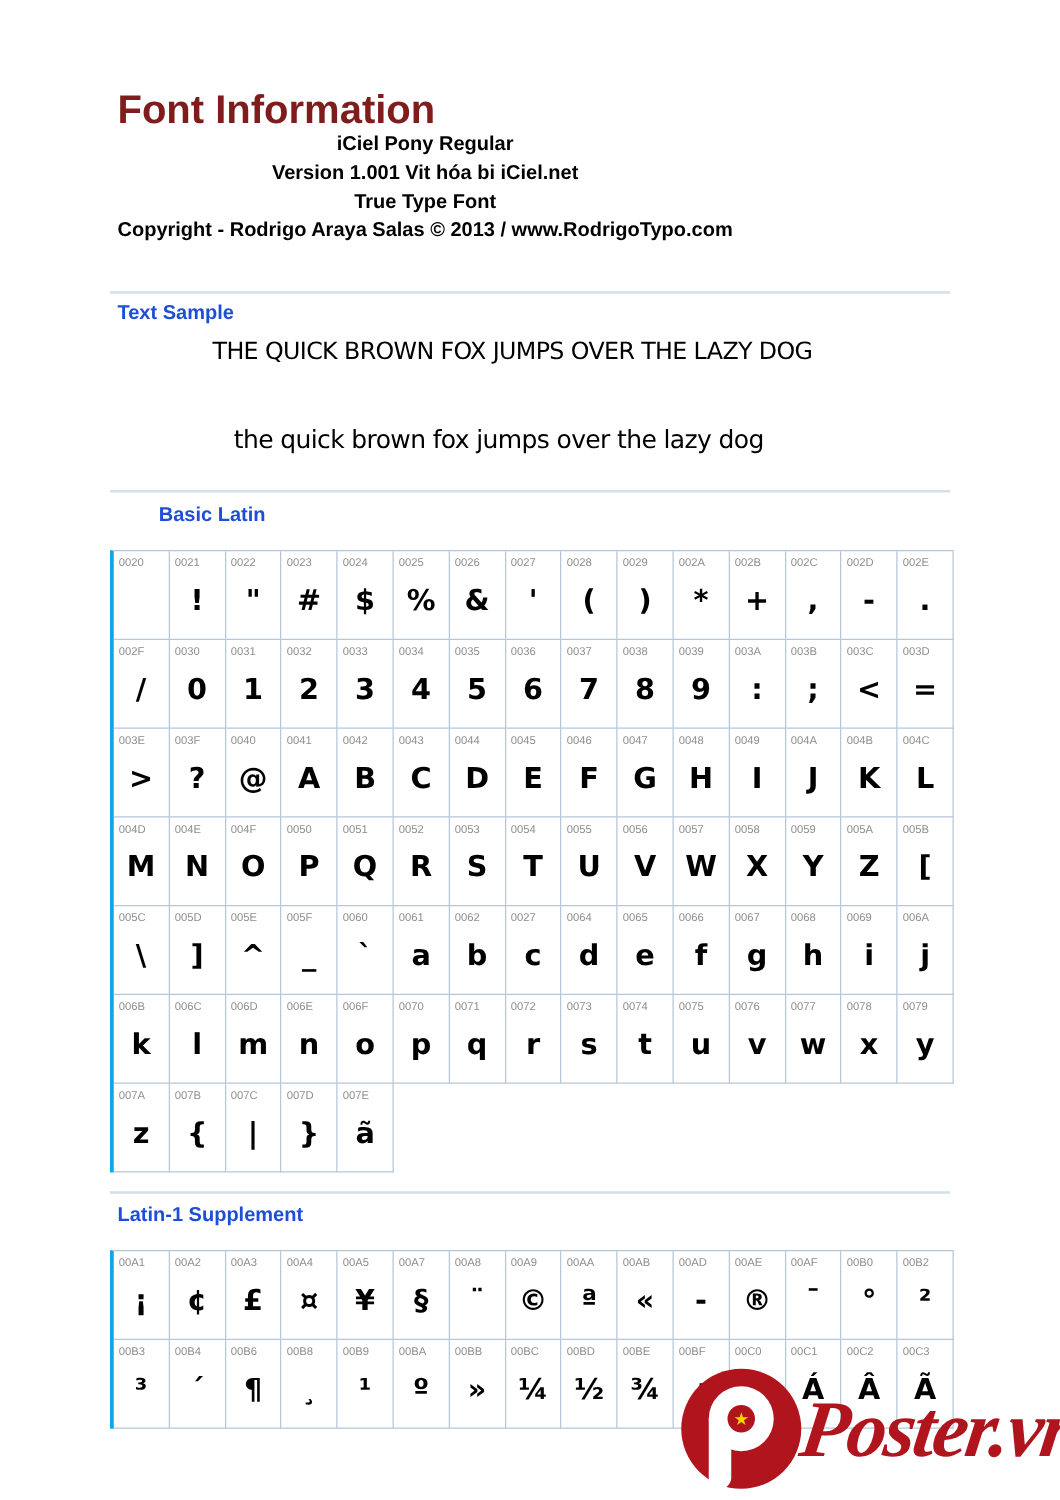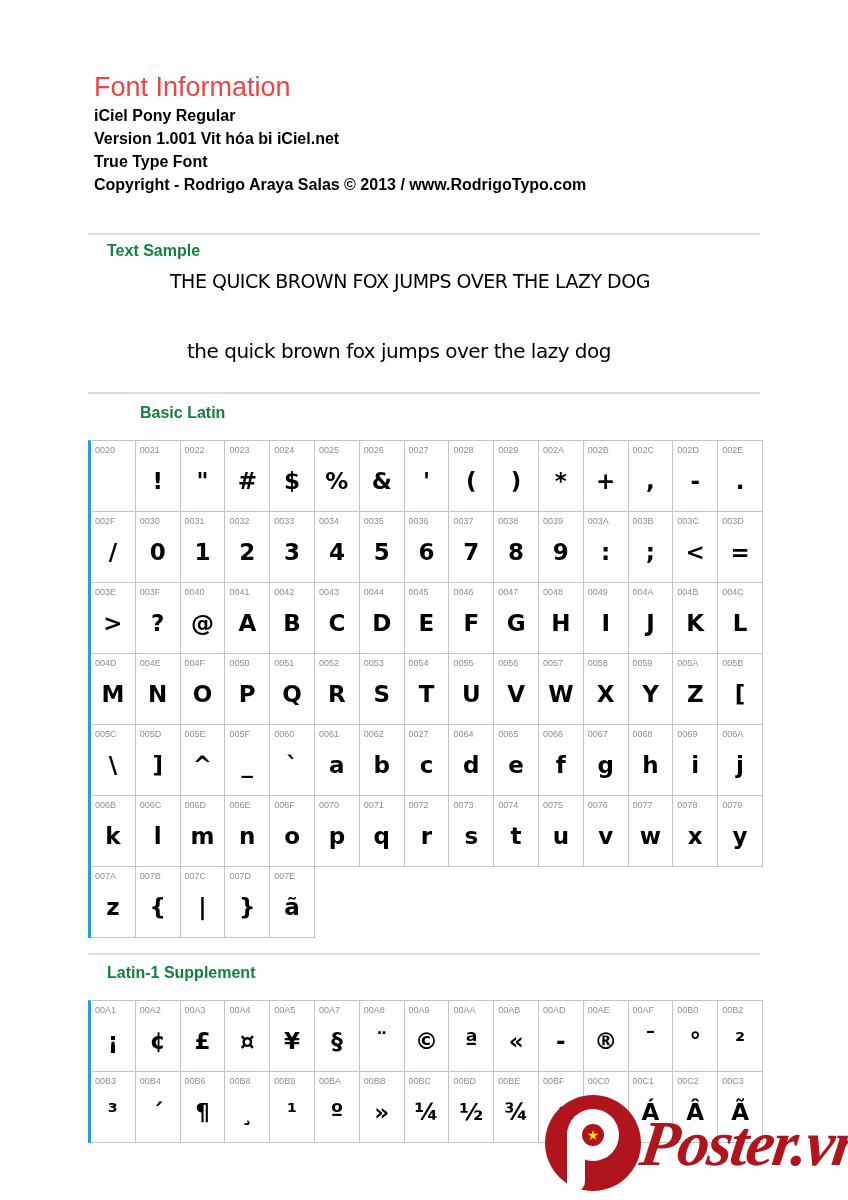--- a/index.html
+++ b/index.html
@@ -1,22 +1,22 @@
 <!DOCTYPE html>
 <html><head>
 <meta charset="utf-8">
 <style>
   html, body { margin: 0; padding: 0; background: #ffffff; }
   body { width: 848px; height: 1200px; position: relative; overflow: hidden;
          font-family: "Liberation Sans", sans-serif; color: #000; }
-  .title { position: absolute; left: 94px; top: 70px; font-size: 27px; font-weight: normal; color: #ef4444; margin: 0; line-height: 34px; }
-  .info { position: absolute; left: 94px; top: 104px; font-size: 16px; font-weight: bold; line-height: 23px; }
+  .title { position: absolute; left: 94px; top: 70px; font-size: 32px; font-weight: bold; color: #7f1d1d; margin: 0; line-height: 34px; }
+  .info { position: absolute; left: 94px; top: 104px; font-size: 16px; font-weight: bold; line-height: 23px; text-align: center; }
   .info div { white-space: nowrap; }
   .rule { position: absolute; left: 88px; width: 672px; height: 0; border-top: 2px solid #d3dfea; }
-  .section-title { position: absolute; left: 107px; font-size: 16px; font-weight: bold; color: #15803d; }
+  .section-title { position: absolute; left: 94px; font-size: 16px; font-weight: bold; color: #1d4ed8; }
   .sample { position: absolute; font-family: "DejaVu Sans", sans-serif; font-weight: normal; white-space: nowrap; letter-spacing: -0.5px; }
   .grid { position: absolute; left: 88px; display: grid; grid-template-columns: repeat(15, 44.8px); grid-auto-rows: 71px;
           border-left: 3px solid #0ea5e9; border-top: 1px solid #b5c8da; }
   .cell { border-right: 1px solid #b5c8da; border-bottom: 1px solid #b5c8da; position: relative; box-sizing: border-box; }
   .cell .code { position: absolute; left: 4px; top: 4px; font-size: 9px; color: #8e8e8e; }
   .cell .glyph { position: absolute; left: 0; right: 0; top: 22px; text-align: center; font-family: "DejaVu Sans", sans-serif;
                  font-weight: bold; font-size: 23px; line-height: 36px; }
   .logo { position: absolute; left: 545px; top: 1095px; width: 303px; height: 105px; }
   .logo-circle { position: absolute; left: 0; top: 0; width: 96px; height: 96px; border-radius: 50%; background: #b0151e; }
   .logo-p { position: absolute; left: 22px; top: 14px; width: 52px; height: 90px; }

